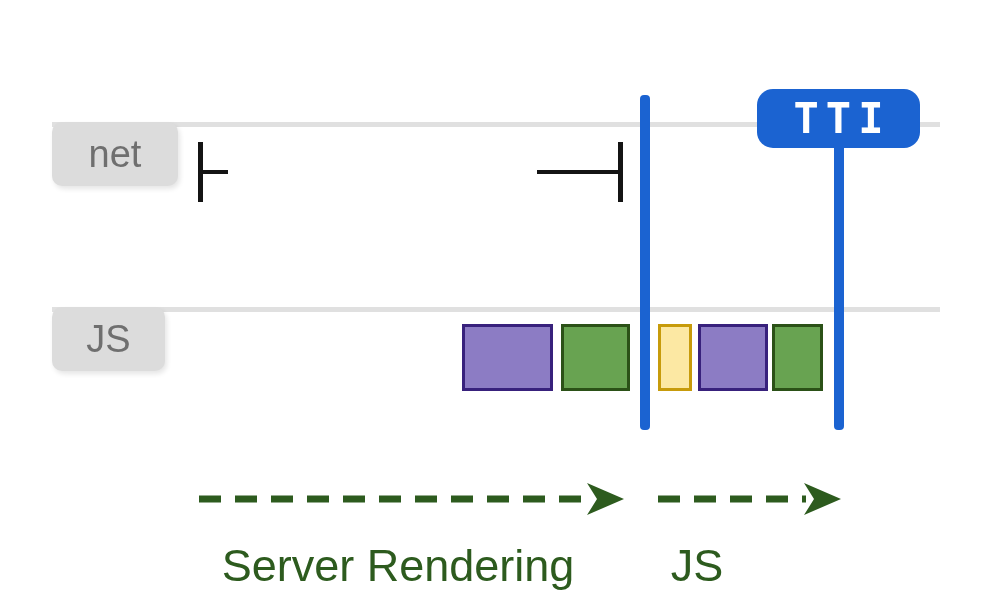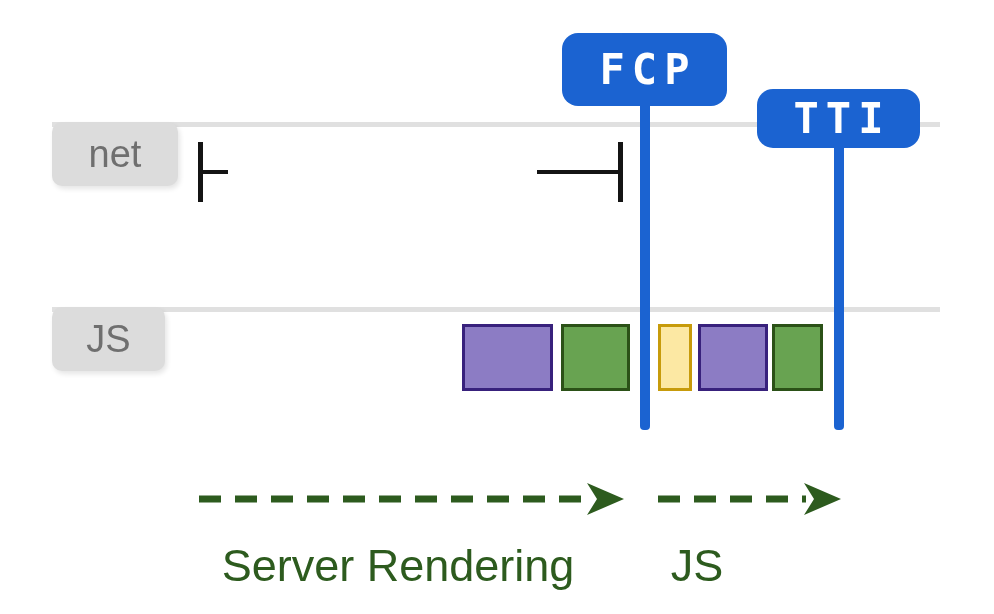--- a/index.html
+++ b/index.html
@@ -55,23 +55,20 @@
   .phase-label{color:var(--arrow-green);font-size:45px;text-align:center;z-index:2;}
 </style>
 </head>
 <body>
 
 <div id="canvas">
 
   <div class="abs marker-line" style="left:640px;top:95px;height:335px;"></div>
   <div class="abs marker-line" style="left:834px;top:95px;height:335px;"></div>
 
-  <div class="abs badge" style="left:562px;top:33px;width:165px;height:73px;">
-    <span>FCP</span>
-  </div>
   <div class="abs badge" style="left:757px;top:50px;width:163px;height:59px;margin-top:39px;">
     <span>TTI</span>
   </div>
 
   <div class="abs track-line" style="left:52px;top:122px;width:888px;"></div>
   <div class="abs track-tab" style="left:52px;top:122px;width:126px;">
     <span>net</span>
   </div>
 
   <div class="abs tick" style="left:198px;top:142px;"></div>

